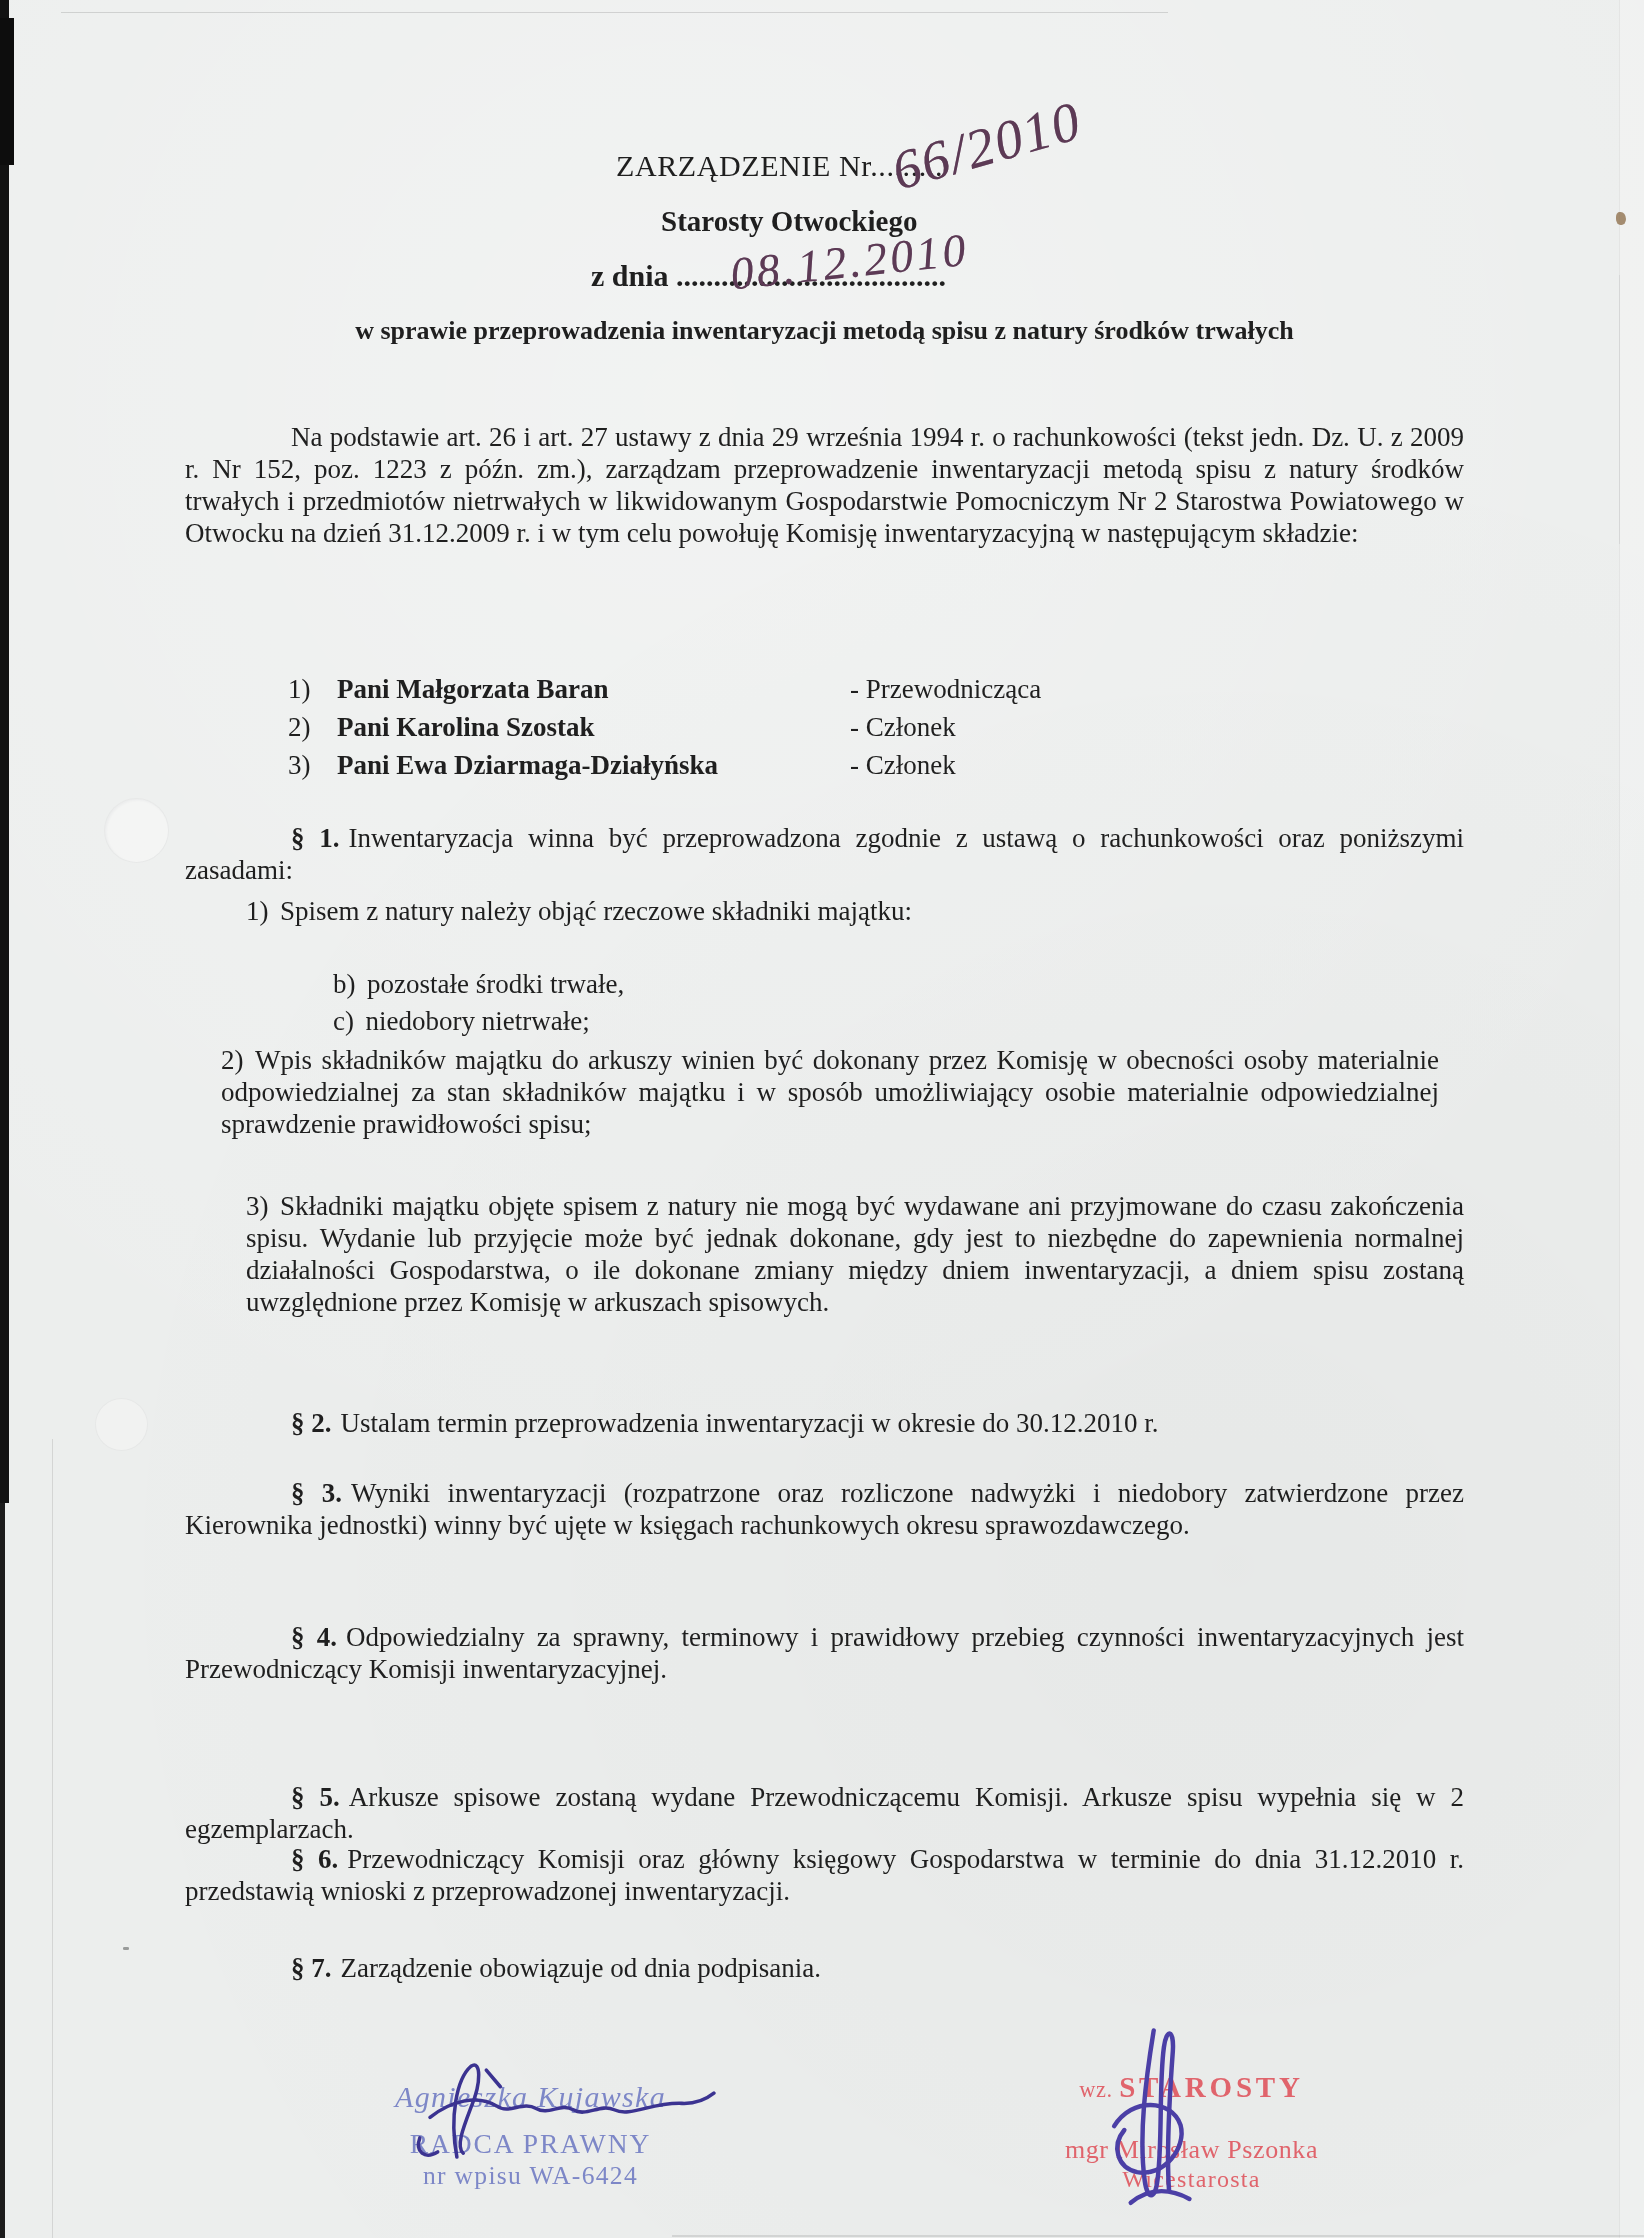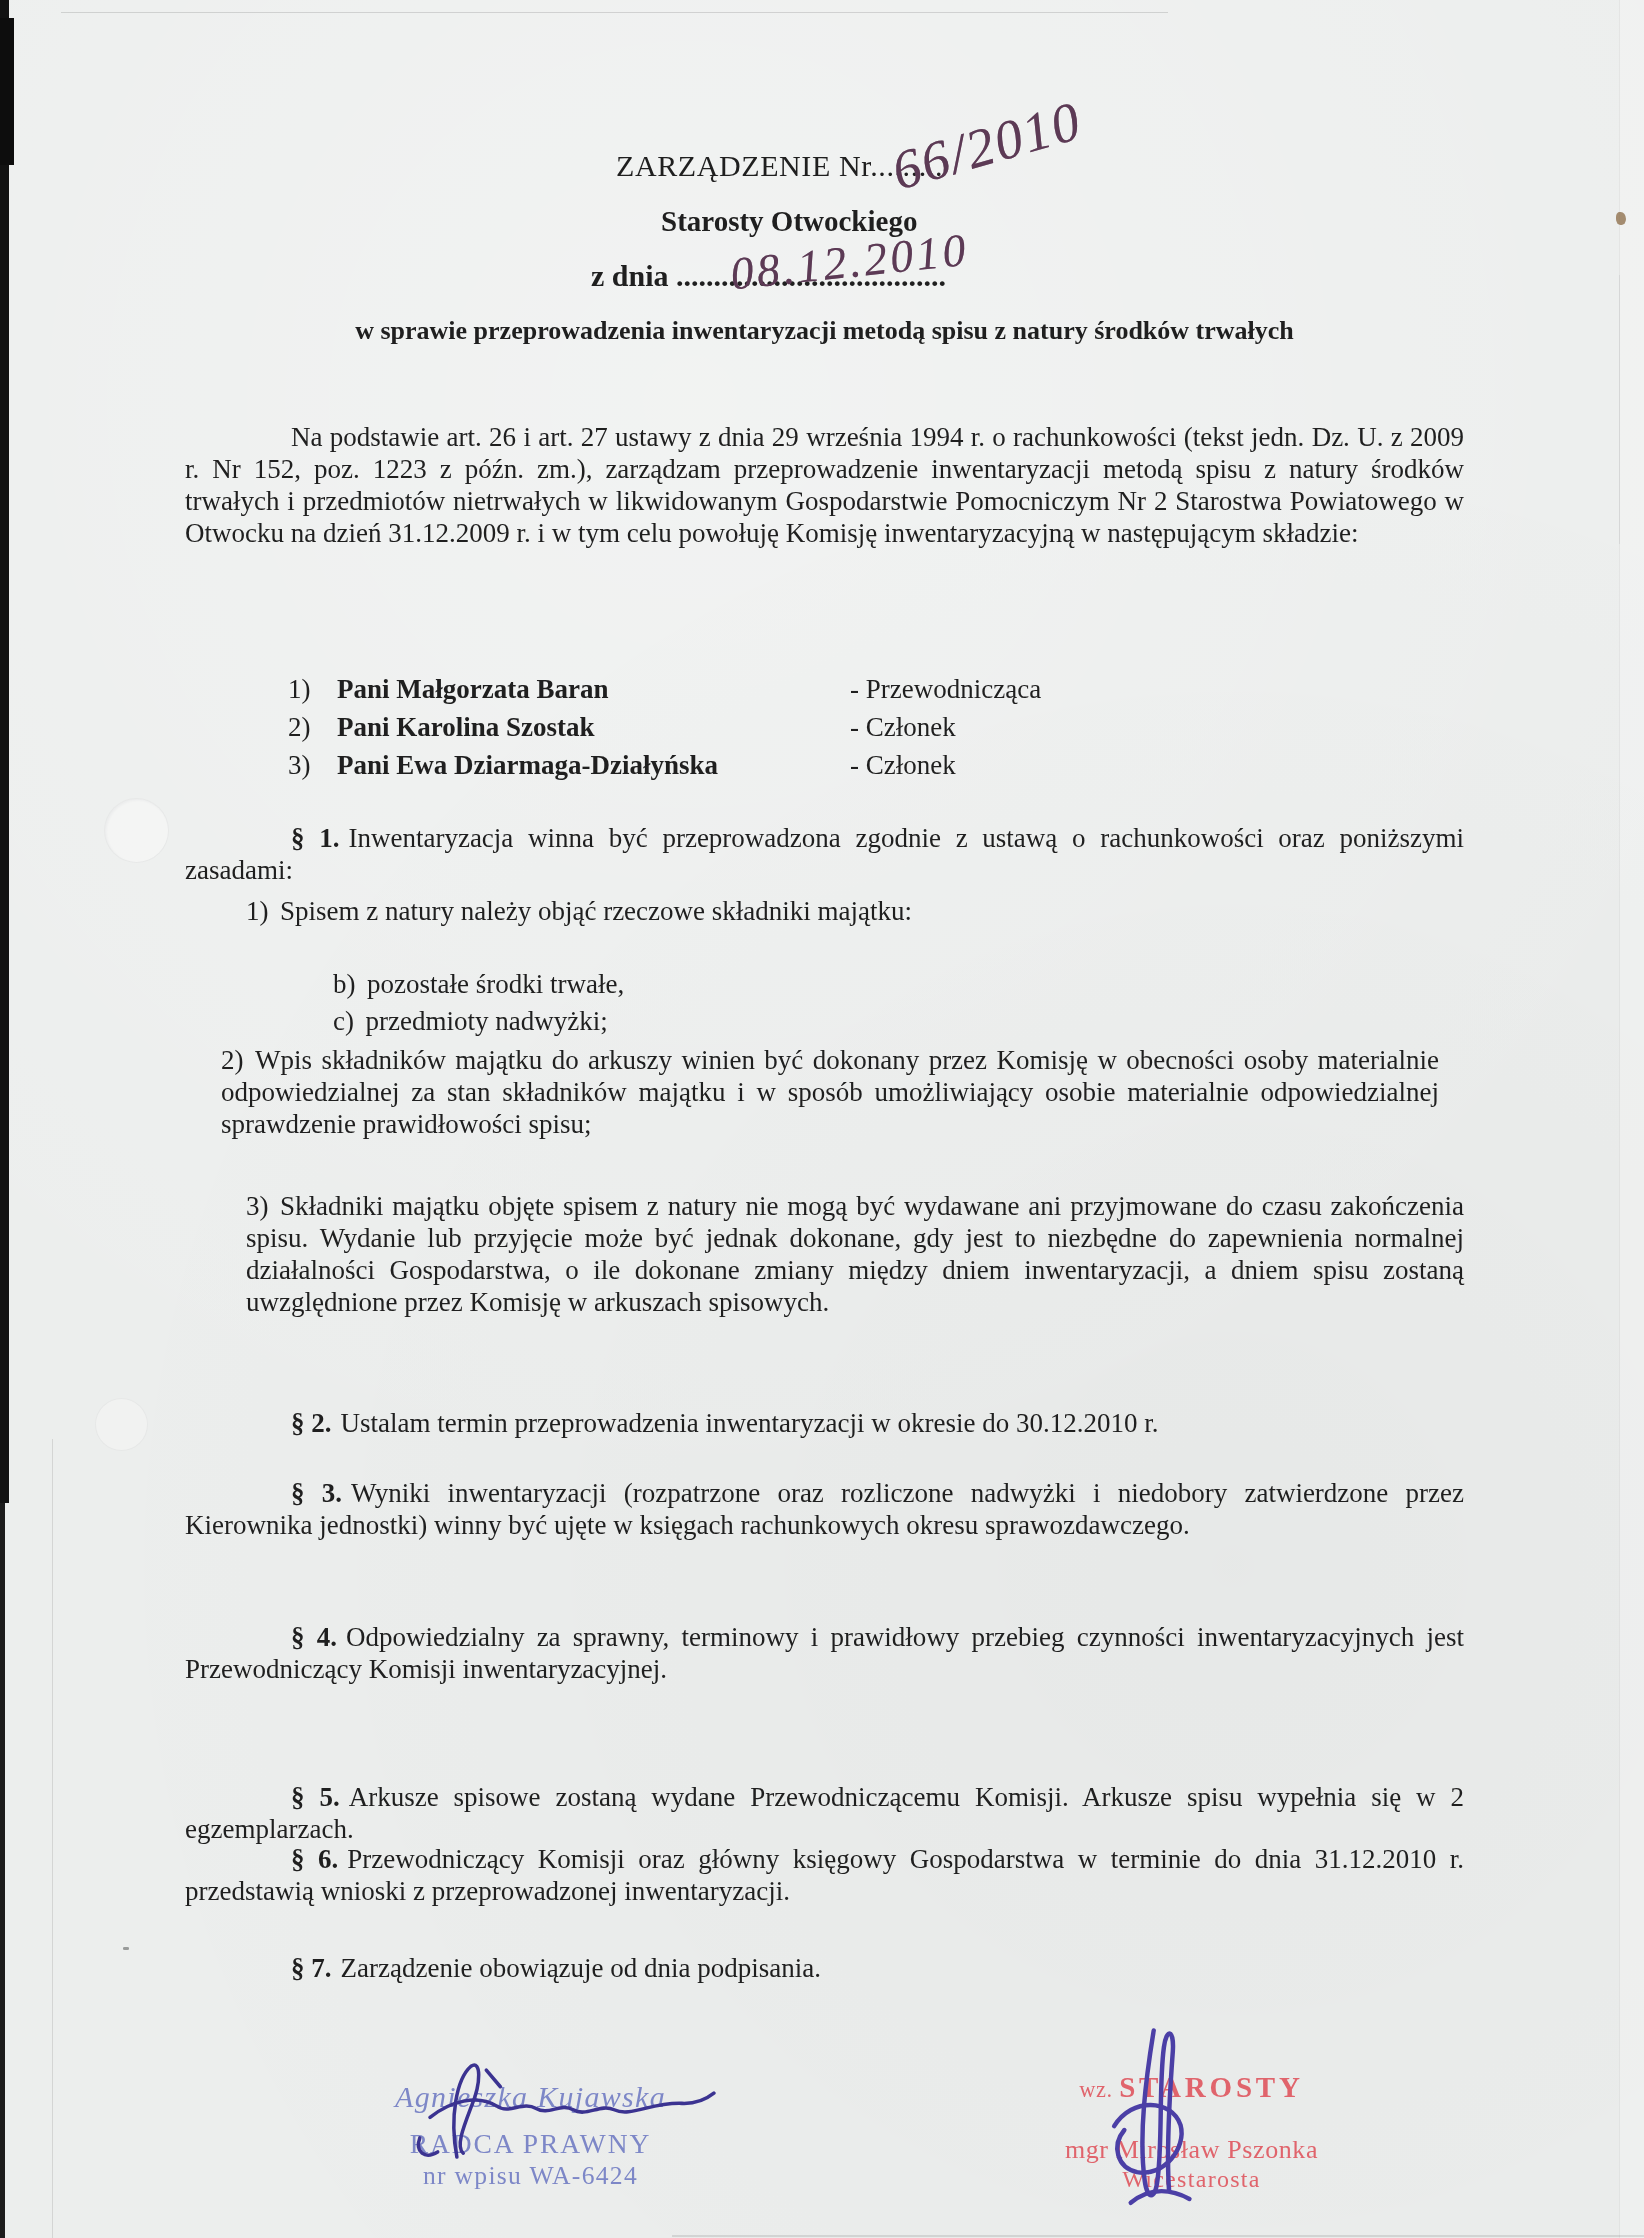--- a/index.html
+++ b/index.html
@@ -110,21 +110,21 @@
     </div>
     <div class="c-row">
       <span class="c-num">3)</span><span class="c-name">Pani Ewa Dziarmaga-Działyńska</span><span class="c-role">- Członek</span>
     </div>
   </div>
 
   <div class="flow indent" style="top:822px;"><span class="sec-marker">§ 1.</span><span>Inwentaryzacja winna być przeprowadzona zgodnie z ustawą o rachunkowości oraz poniższymi zasadami:</span></div>
 
   <div class="flow item-l1" style="top:895px;"><span class="item-marker">1)</span><span>Spisem z natury należy objąć rzeczowe składniki majątku:</span></div>
   <div class="flow item-l2" style="top:968px;"><span class="item-marker">b)</span><span>pozostałe środki trwałe,</span></div>
-  <div class="flow item-l2" style="top:1005px;"><span class="item-marker">c)</span><span>przedmioty nadwyżki;</span></div>
+  <div class="flow item-l2" style="top:1005px;"><span class="item-marker">c)</span><span>niedobory nietrwałe;</span></div>
   <div class="flow item-l1" style="top:1044px;margin-left:36px;"><span class="item-marker">2)</span><span>Wpis składników majątku do arkuszy winien być dokonany przez Komisję w obecności osoby materialnie odpowiedzialnej za stan składników majątku i w sposób umożliwiający osobie materialnie odpowiedzialnej sprawdzenie prawidłowości spisu;</span></div>
   <div class="flow item-l1" style="top:1190px;"><span class="item-marker">3)</span><span>Składniki majątku objęte spisem z natury nie mogą być wydawane ani przyjmowane do czasu zakończenia spisu. Wydanie lub przyjęcie może być jednak dokonane, gdy jest to niezbędne do zapewnienia normalnej działalności Gospodarstwa, o ile dokonane zmiany między dniem inwentaryzacji, a dniem spisu zostaną uwzględnione przez Komisję w arkuszach spisowych.</span></div>
 
   <div class="flow indent" style="top:1407px;"><span class="sec-marker">§ 2.</span><span>Ustalam termin przeprowadzenia inwentaryzacji w okresie do 30.12.2010 r.</span></div>
   <div class="flow indent" style="top:1477px;"><span class="sec-marker">§ 3.</span><span>Wyniki inwentaryzacji (rozpatrzone oraz rozliczone nadwyżki i niedobory zatwierdzone przez Kierownika jednostki) winny być ujęte w księgach rachunkowych okresu sprawozdawczego.</span></div>
   <div class="flow indent" style="top:1621px;"><span class="sec-marker">§ 4.</span><span>Odpowiedzialny za sprawny, terminowy i prawidłowy przebieg czynności inwentaryzacyjnych jest Przewodniczący Komisji inwentaryzacyjnej.</span></div>
   <div class="flow indent" style="top:1735px;margin-top:46px;"><span class="sec-marker">§ 5.</span><span>Arkusze spisowe zostaną wydane Przewodniczącemu Komisji. Arkusze spisu wypełnia się w 2 egzemplarzach.</span></div>
   <div class="flow indent" style="top:1843px;"><span class="sec-marker">§ 6.</span><span>Przewodniczący Komisji oraz główny księgowy Gospodarstwa w terminie do dnia 31.12.2010 r. przedstawią wnioski z przeprowadzonej inwentaryzacji.</span></div>
   <div class="flow indent" style="top:1952px;"><span class="sec-marker">§ 7.</span><span>Zarządzenie obowiązuje od dnia podpisania.</span></div>
 

